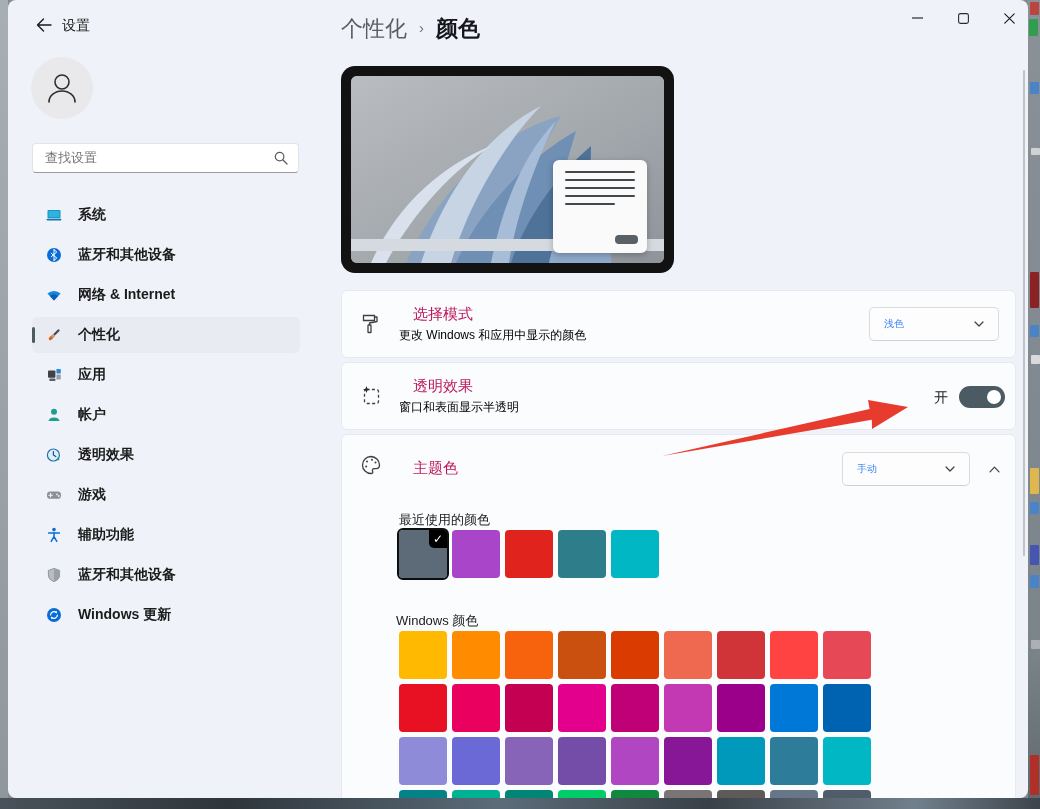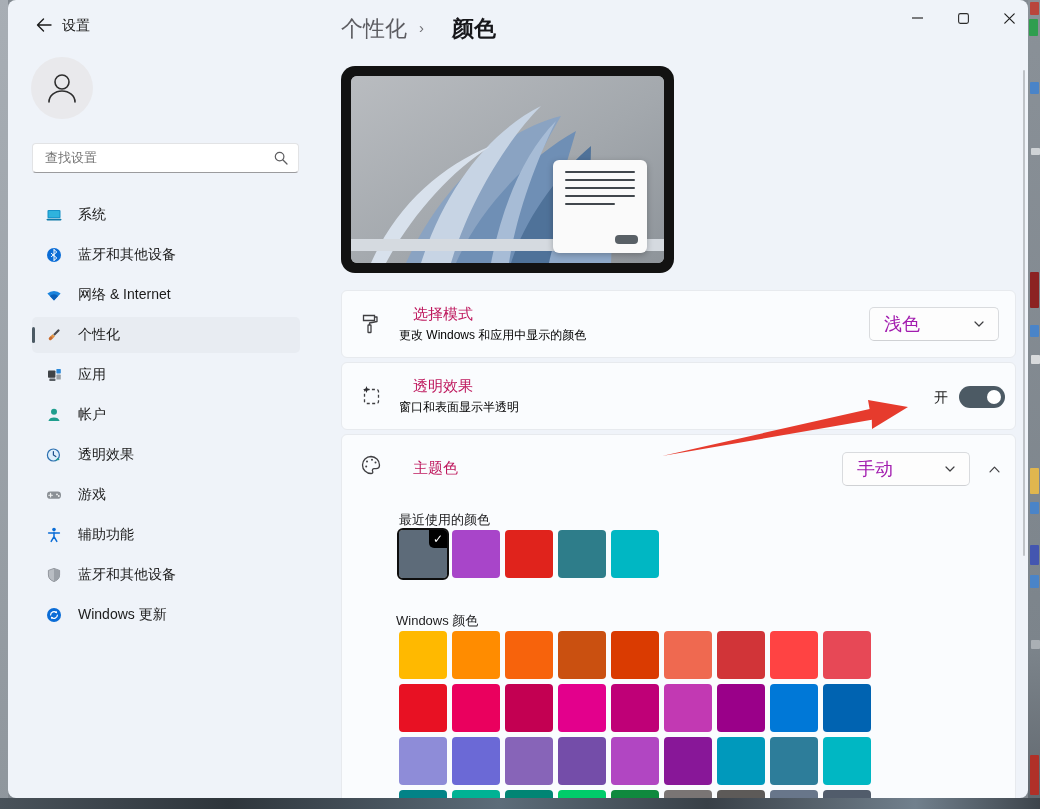--- a/index.html
+++ b/index.html
@@ -24,46 +24,46 @@
   .winctl.min { left:886px; } .winctl.max { left:932px; } .winctl.close { left:978px; }
 
   
   .avatar { position:absolute; left:23px; top:57px; width:62px; height:62px; border-radius:50%; background:#e9e9ec; display:flex; align-items:center; justify-content:center; }
   .searchbox { position:absolute; left:24px; top:143px; width:267px; height:30px; background:#ffffff;
                border:1px solid #e2e3e5; border-bottom:1px solid #9b9b9e; border-radius:4px; display:flex; align-items:center; }
   .searchbox input { flex:1; border:0; outline:none; background:transparent; font-size:13px; color:#454548; padding:0 8px 0 12px; font-family:Liberation Serif, serif; }
   .searchbox .mag { margin-right:10px; display:flex; }
 
   
-  .sidebar { position:absolute; left:24px; top:197px; width:268px; }
+  .sidebar { position:absolute; left:24px; top:197px; width:268px;font-weight:bold; }
   .sb-item { position:relative; height:36px; margin-bottom:4px; border-radius:5px; display:flex; align-items:center; cursor:default; }
   .sb-item.sel { background:#e8ecf2; }
   .sb-item .pill { position:absolute; left:0; top:10px; width:3px; height:16px; border-radius:2px; background:#4c5a64; }
   .sb-icon { width:16px; height:16px; margin-left:14px; display:flex; }
   .sb-label { margin-left:16px; font-size:14px; color:#1b1b1b; white-space:nowrap; }
 
   
   .crumb { position:absolute; left:333px; top:14px; display:flex; align-items:flex-start; gap:12px; }
   .crumb .parent { font-size:22px; color:#5d5d62; }
   .crumb .sep { font-size:15px; color:#707075; margin-top:5px; }
-  .crumb .cur { font-size:22px; color:#17171b; font-weight:700;margin-left:16px; }
+  .crumb .cur { font-size:22px; color:#17171b; font-weight:700; }
 
   .preview { position:absolute; left:333px; top:66px; width:333px; height:207px; background:#121212; border-radius:14px; }
   .pscreen { position:absolute; left:10px; top:10px; width:313px; height:187px; border-radius:6px; overflow:hidden; background:#a9adb2; }
   .pcard { position:absolute; right:17px; top:84px; width:94px; height:93px; background:#fafafa; border-radius:6px; box-shadow:0 2px 6px rgba(0,0,0,.25); }
   .pline { position:absolute; left:12px; height:2px; background:#41474d; border-radius:1px; }
   .pbtn { position:absolute; right:9px; bottom:9px; width:23px; height:9px; background:#596066; border-radius:4px; }
 
   .card { position:absolute; left:333px; width:675px; background:#fafcfe; border:1px solid #e7eaee; border-radius:6px; }
   .card-icon { position:absolute; left:18px; top:50%; transform:translateY(-50%); width:22px; height:22px; display:flex; }
   .c-title { position:absolute; left:71px; font-size:15px; color:#be185d; }
   .c-sub { position:absolute; left:57px; font-size:12px; color:#000000; }
   .dropdown { position:absolute; height:34px; background:#fdfdfd; border:1px solid #d9dbde; border-bottom-color:#cfd1d4;
               border-radius:5px; display:flex; align-items:center; justify-content:space-between; padding:0 14px; cursor:default; }
-  .dropdown .dval { font-size:18px; color:#a21caf; }
+  .dropdown .dval { font-size:10px; color:#3b82f6; }
   .toggle-label { position:absolute; font-size:14px; color:#1a1a1a; }
   .toggle { position:absolute; width:46px; height:22px; border-radius:11px; background:#4c5a64; }
   .toggle .knob { position:absolute; right:4px; top:4px; width:14px; height:14px; border-radius:50%; background:#ffffff; }
   .chev-up-btn { position:absolute; width:30px; height:30px; display:flex; align-items:center; justify-content:center; }
 
   .sec-label { position:absolute; font-size:13px; color:#1c1c1e; }
   .swatch-row, .swatch-grid { position:absolute; display:flex; gap:5px; }
   .swatch-grid { flex-wrap:wrap; width:482px; }
   .swatch { width:48px; height:48px; border-radius:4px; position:relative; cursor:pointer; }
   .swatch.sel { outline:2px solid #0e0e0e; outline-offset:0; }

